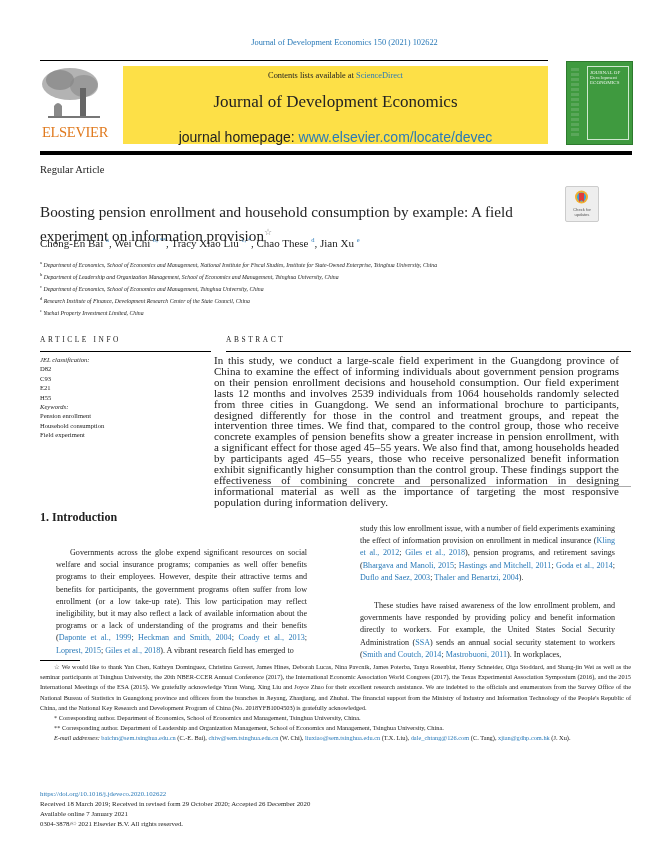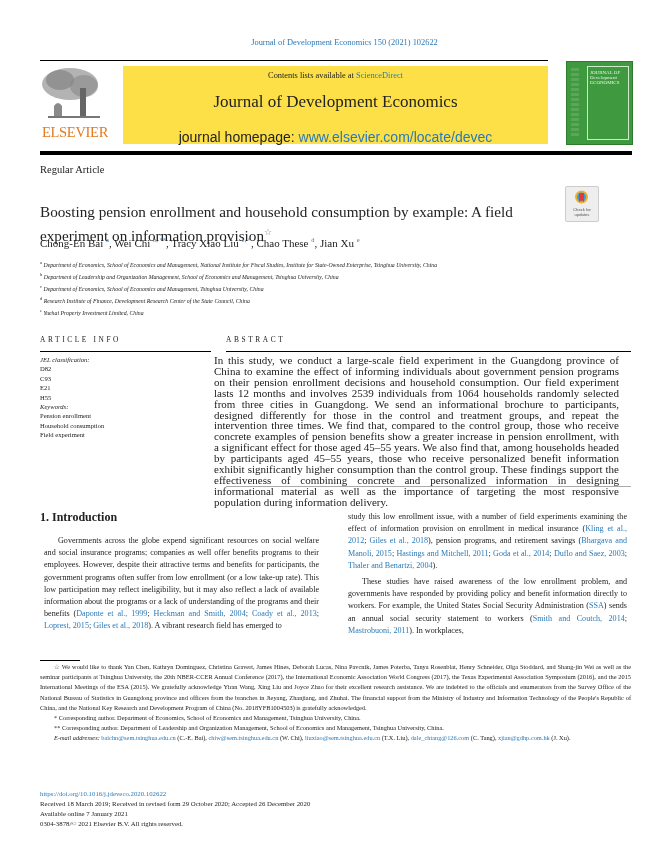--- a/index.html
+++ b/index.html
@@ -42,21 +42,21 @@
   .rule-ai { left:40px; width:171px; top:351px; height:1px; background:#000; }
   .rule-ab { left:226px; width:405px; top:351px; height:1px; background:#000; }
   .info { left:40px; top:355px; font-size:6.6px; line-height:9.4px; }
   .info .it { font-style:italic; }
   .abstract { left:214px; top:355px; width:405px; font-size:11px; line-height:10.9px; text-align:justify; }
   .rule-ab2 { left:226px; width:405px; top:486px; height:1px; background:#aaa; }
   .intro-h { left:40px; top:510px; font-size:12px; font-weight:bold; }
   .col { font-size:8.1px; line-height:12.2px; text-align:justify; }
   .col-left { left:40px; top:531px; width:283px; }
   .col-right { left:344px; top:507px; width:287px; }
-  .col p { margin:4px; text-indent:14px; }
+  .col p { margin:16px; text-indent:14px; }
   .col p.noindent { text-indent:0; }
   .fn-rule { left:40px; width:40px; top:660px; height:1px; background:#000; }
   .footnote { left:40px; top:662px; width:591px; font-size:6.35px; line-height:10.2px; text-align:justify; }
   .footnote p { margin:0; }
   .ind { padding-left:14px; }
   .bottom { left:40px; top:789px; font-size:6.8px; line-height:10px; }
 </style>
 </head>
 <body>
 

